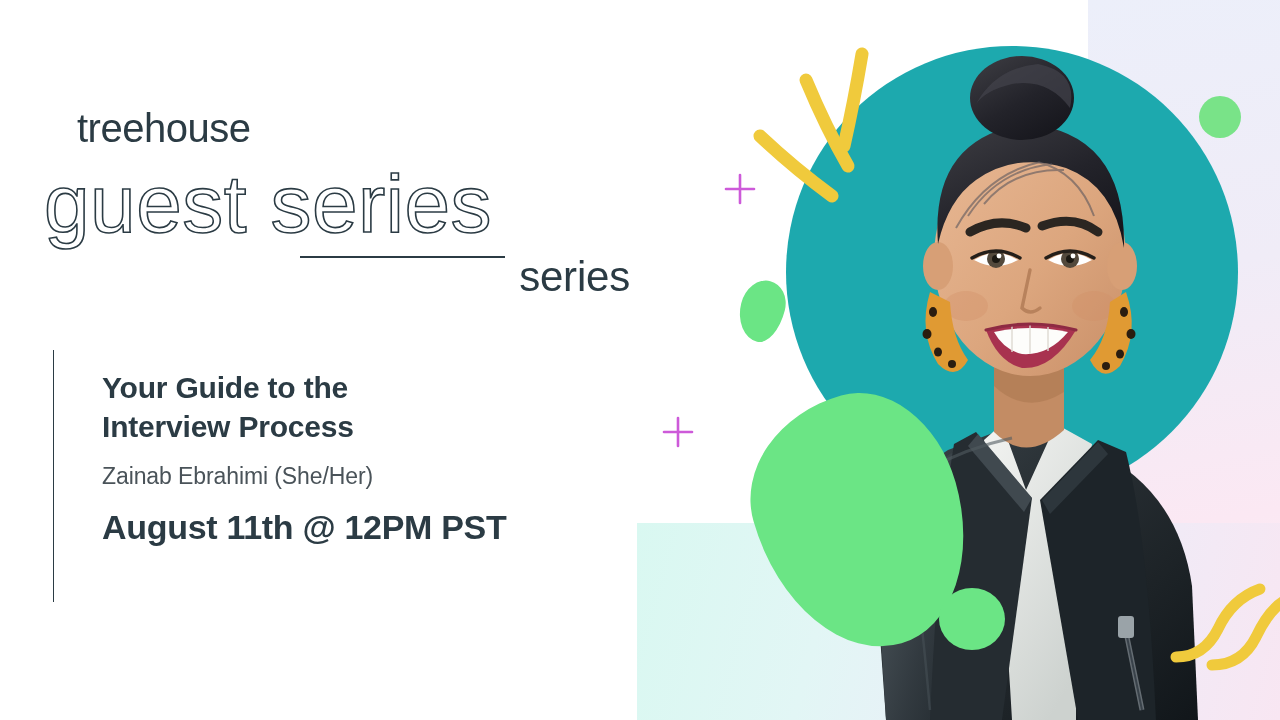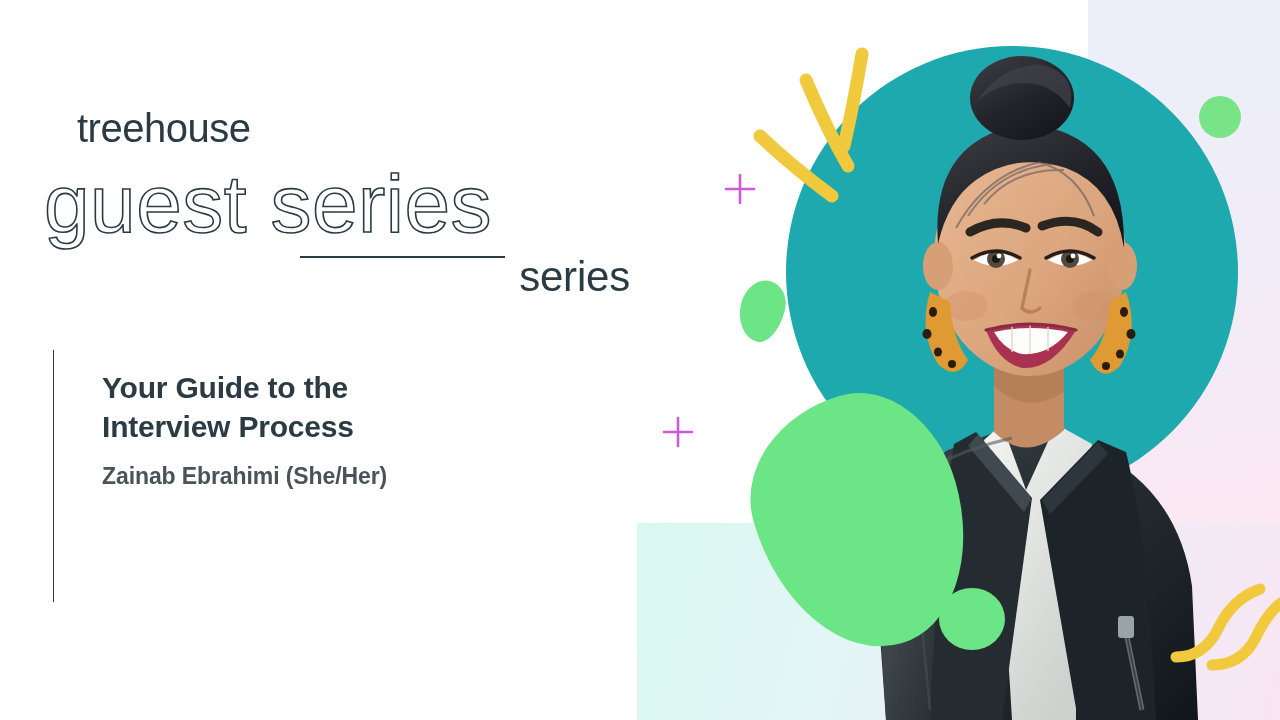--- a/index.html
+++ b/index.html
@@ -185,21 +185,21 @@
     color: #2b3b44;
     line-height: 1.3;
     letter-spacing: -0.2px;
     margin: 0;
     padding-top: 18px;
     white-space: pre-line;
   }
 
   .speaker-line {
     font-size: 23px;
-    font-weight: 700;
+    font-weight: 400;
     color: #4a5359;
     line-height: 1.42;
     letter-spacing: -0.1px;
   }
   #speaker-name { margin-top: 14px; }
 
   #event-datetime {
     margin-top: 16px;
     font-size: 34px;
     font-weight: 700;
@@ -376,16 +376,17 @@
 
     <div id="series-row">
       <div id="series-rule"></div>
       <div id="series-label">series</div>
     </div>
 
     <div id="detail-block">
       <div id="talk-title">Your Guide to the
 Interview Process</div>
       <div class="speaker-line" id="speaker-name">Zainab Ebrahimi (She/Her)</div>
+      <div id="event-datetime">August 11th @ 12PM PST</div>
     </div>
 
   </div>
 </div>
 
 </body></html>

